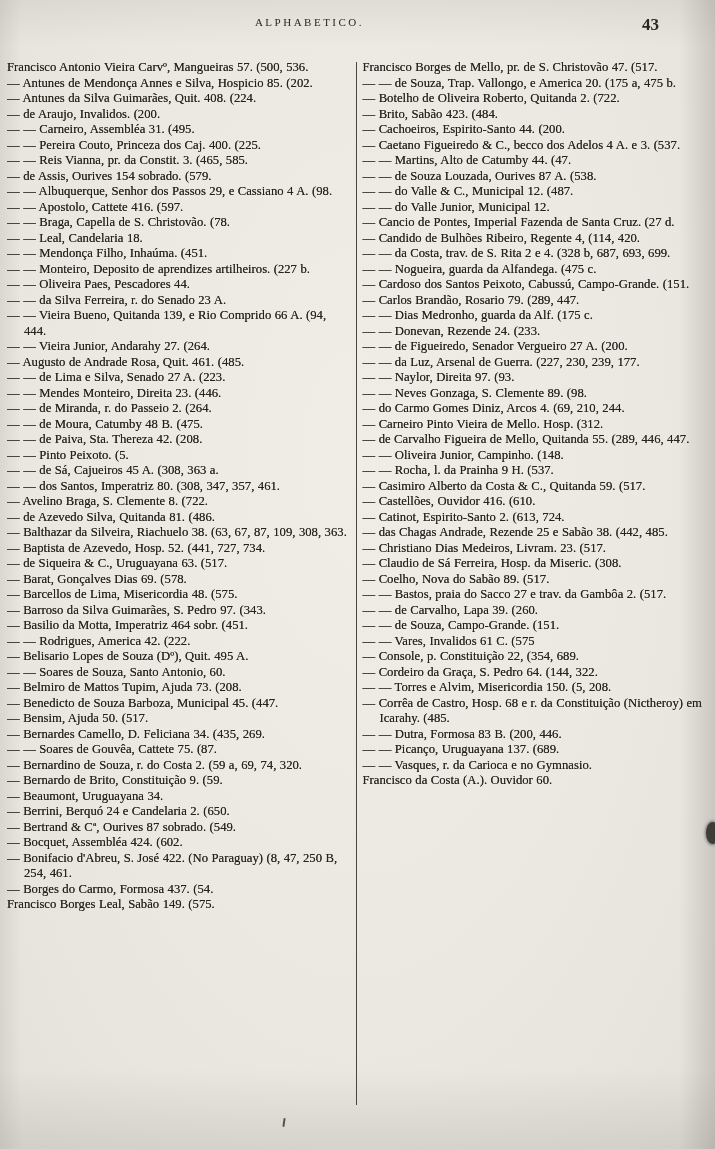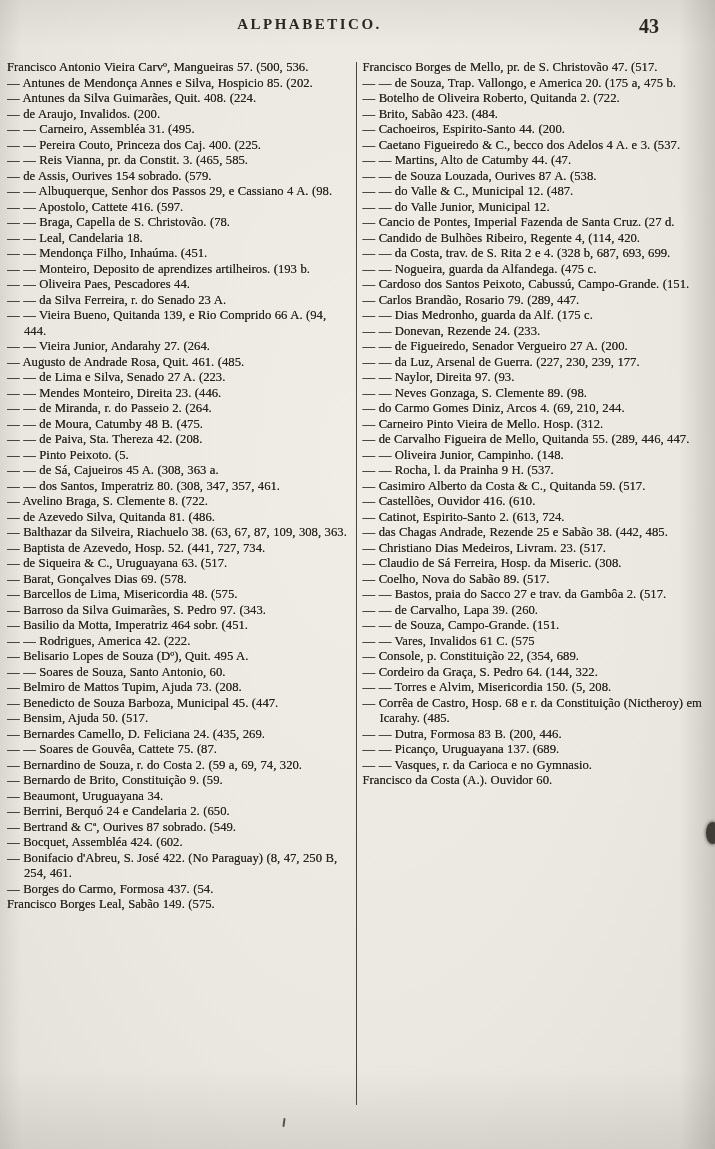--- a/index.html
+++ b/index.html
@@ -18,30 +18,30 @@
   }
   .running-head {
     position: absolute;
     top: 16px; left: 0; right: 0;
     height: 24px;
   }
   .head-title {
     position: absolute;
     left: 50%;
     transform: translateX(-50%) translateX(-48px);
-    font-size: 15px;
-    font-weight: bold;
+    font-size: 11px;
+    font-weight: normal;
     letter-spacing: 2.5px;
     color: #2b2822;
   }
   .page-number {
     position: absolute;
     right: 56px;
     top: -1px;
-    font-size: 20px;
+    font-size: 17px;
     font-weight: bold;
     color: #2b2822;
   }
   .text-block {
     position: absolute;
     top: 60px;
     left: 7px;
     right: 10px;
     bottom: 30px;
     display: flex;
@@ -102,21 +102,21 @@
         <div class="entry">— de Araujo, Invalidos. (200.</div>
         <div class="entry">— — Carneiro, Assembléa 31. (495.</div>
         <div class="entry">— — Pereira Couto, Princeza dos Caj. 400. (225.</div>
         <div class="entry">— — Reis Vianna, pr. da Constit. 3. (465, 585.</div>
         <div class="entry">— de Assis, Ourives 154 sobrado. (579.</div>
         <div class="entry">— — Albuquerque, Senhor dos Passos 29, e Cassiano 4 A. (98.</div>
         <div class="entry">— — Apostolo, Cattete 416. (597.</div>
         <div class="entry">— — Braga, Capella de S. Christovão. (78.</div>
         <div class="entry">— — Leal, Candelaria 18.</div>
         <div class="entry">— — Mendonça Filho, Inhaúma. (451.</div>
-        <div class="entry">— — Monteiro, Deposito de aprendizes artilheiros. (193 b.</div>
+        <div class="entry">— — Monteiro, Deposito de aprendizes artilheiros. (227 b.</div>
         <div class="entry">— — Oliveira Paes, Pescadores 44.</div>
         <div class="entry">— — da Silva Ferreira, r. do Senado 23 A.</div>
         <div class="entry">— — Vieira Bueno, Quitanda 139, e Rio Comprido 66 A. (94, 444.</div>
         <div class="entry">— — Vieira Junior, Andarahy 27. (264.</div>
         <div class="entry">— Augusto de Andrade Rosa, Quit. 461. (485.</div>
         <div class="entry">— — de Lima e Silva, Senado 27 A. (223.</div>
         <div class="entry">— — Mendes Monteiro, Direita 23. (446.</div>
         <div class="entry">— — de Miranda, r. do Passeio 2. (264.</div>
         <div class="entry">— — de Moura, Catumby 48 B. (475.</div>
         <div class="entry">— — de Paiva, Sta. Thereza 42. (208.</div>
@@ -131,21 +131,21 @@
         <div class="entry">— Barat, Gonçalves Dias 69. (578.</div>
         <div class="entry">— Barcellos de Lima, Misericordia 48. (575.</div>
         <div class="entry">— Barroso da Silva Guimarães, S. Pedro 97. (343.</div>
         <div class="entry">— Basilio da Motta, Imperatriz 464 sobr. (451.</div>
         <div class="entry">— — Rodrigues, America 42. (222.</div>
         <div class="entry">— Belisario Lopes de Souza (Dº), Quit. 495 A.</div>
         <div class="entry">— — Soares de Souza, Santo Antonio, 60.</div>
         <div class="entry">— Belmiro de Mattos Tupim, Ajuda 73. (208.</div>
         <div class="entry">— Benedicto de Souza Barboza, Municipal 45. (447.</div>
         <div class="entry">— Bensim, Ajuda 50. (517.</div>
-        <div class="entry">— Bernardes Camello, D. Feliciana 24. (435, 269.</div>
+        <div class="entry">— Bernardes Camello, D. Feliciana 34. (435, 269.</div>
         <div class="entry">— — Soares de Gouvêa, Cattete 75. (87.</div>
         <div class="entry">— Bernardino de Souza, r. do Costa 2. (59 a, 69, 74, 320.</div>
         <div class="entry">— Bernardo de Brito, Constituição 9. (59.</div>
         <div class="entry">— Beaumont, Uruguayana 34.</div>
         <div class="entry">— Berrini, Berquó 24 e Candelaria 2. (650.</div>
         <div class="entry">— Bertrand &amp; Cª, Ourives 87 sobrado. (549.</div>
         <div class="entry">— Bocquet, Assembléa 424. (602.</div>
         <div class="entry">— Bonifacio d'Abreu, S. José 422. (No Paraguay) (8, 47, 250 B, 254, 461.</div>
         <div class="entry">— Borges do Carmo, Formosa 437. (54.</div>
         <div class="entry">Francisco Borges Leal, Sabão 149. (575.</div>

